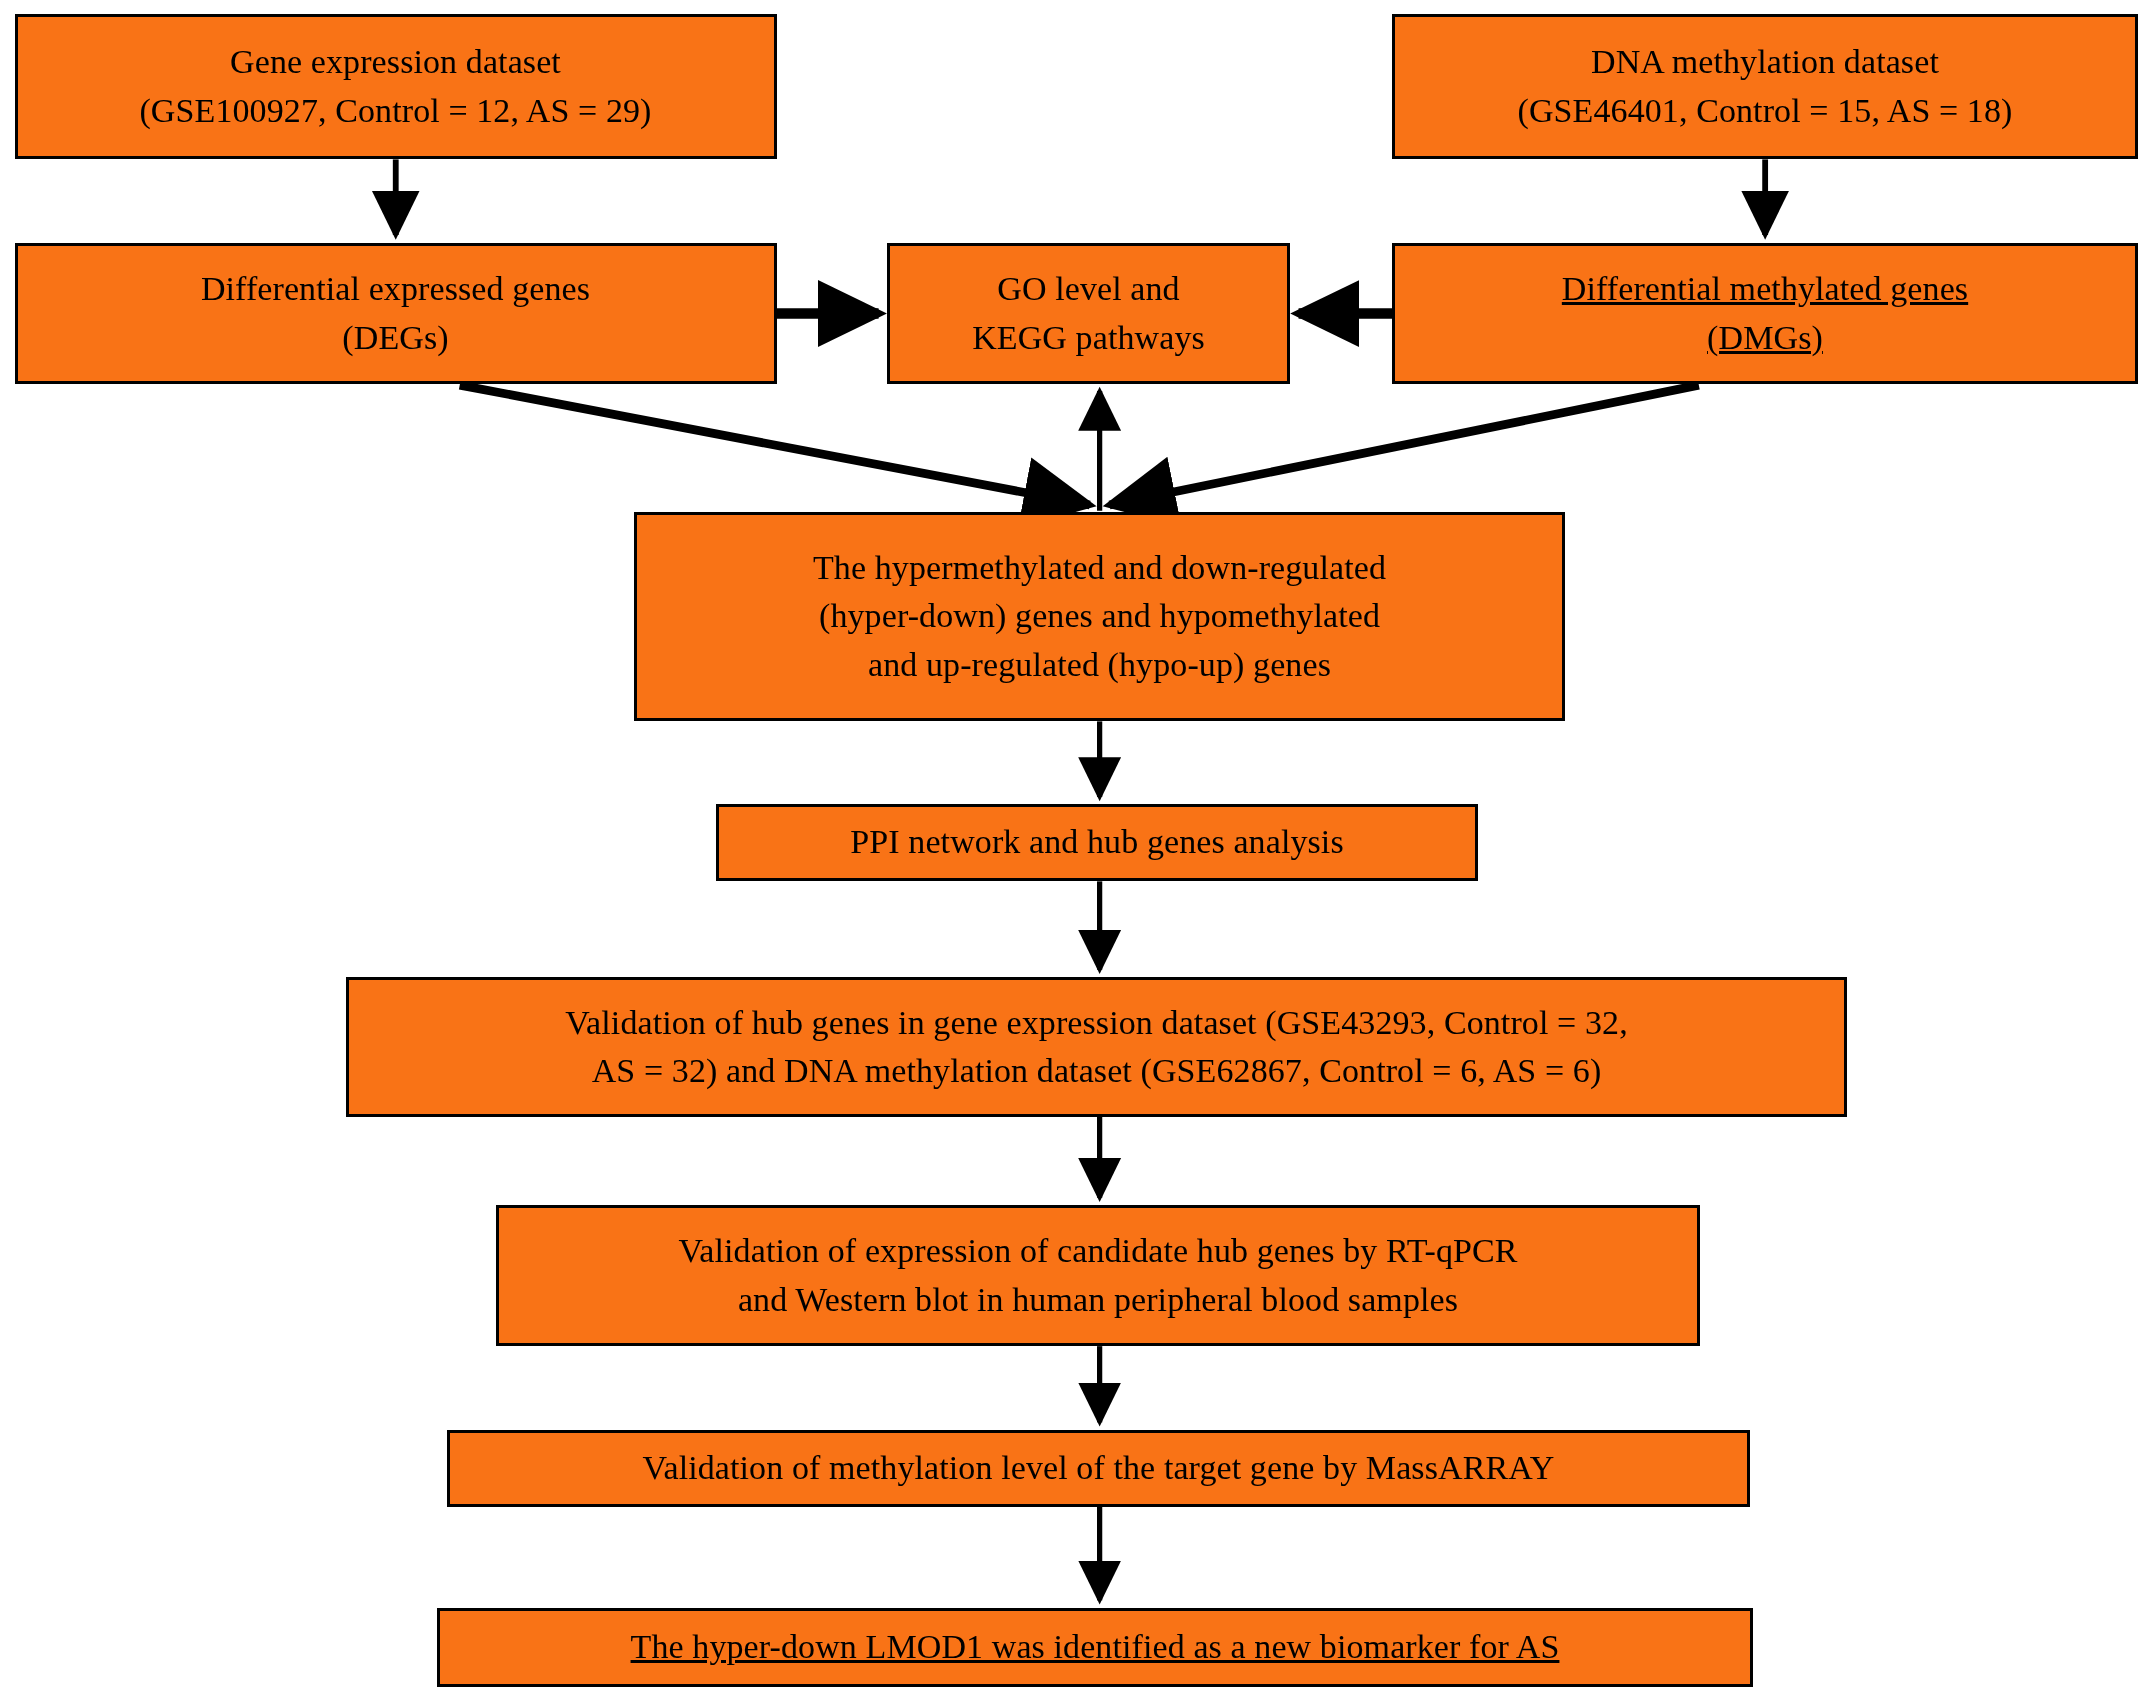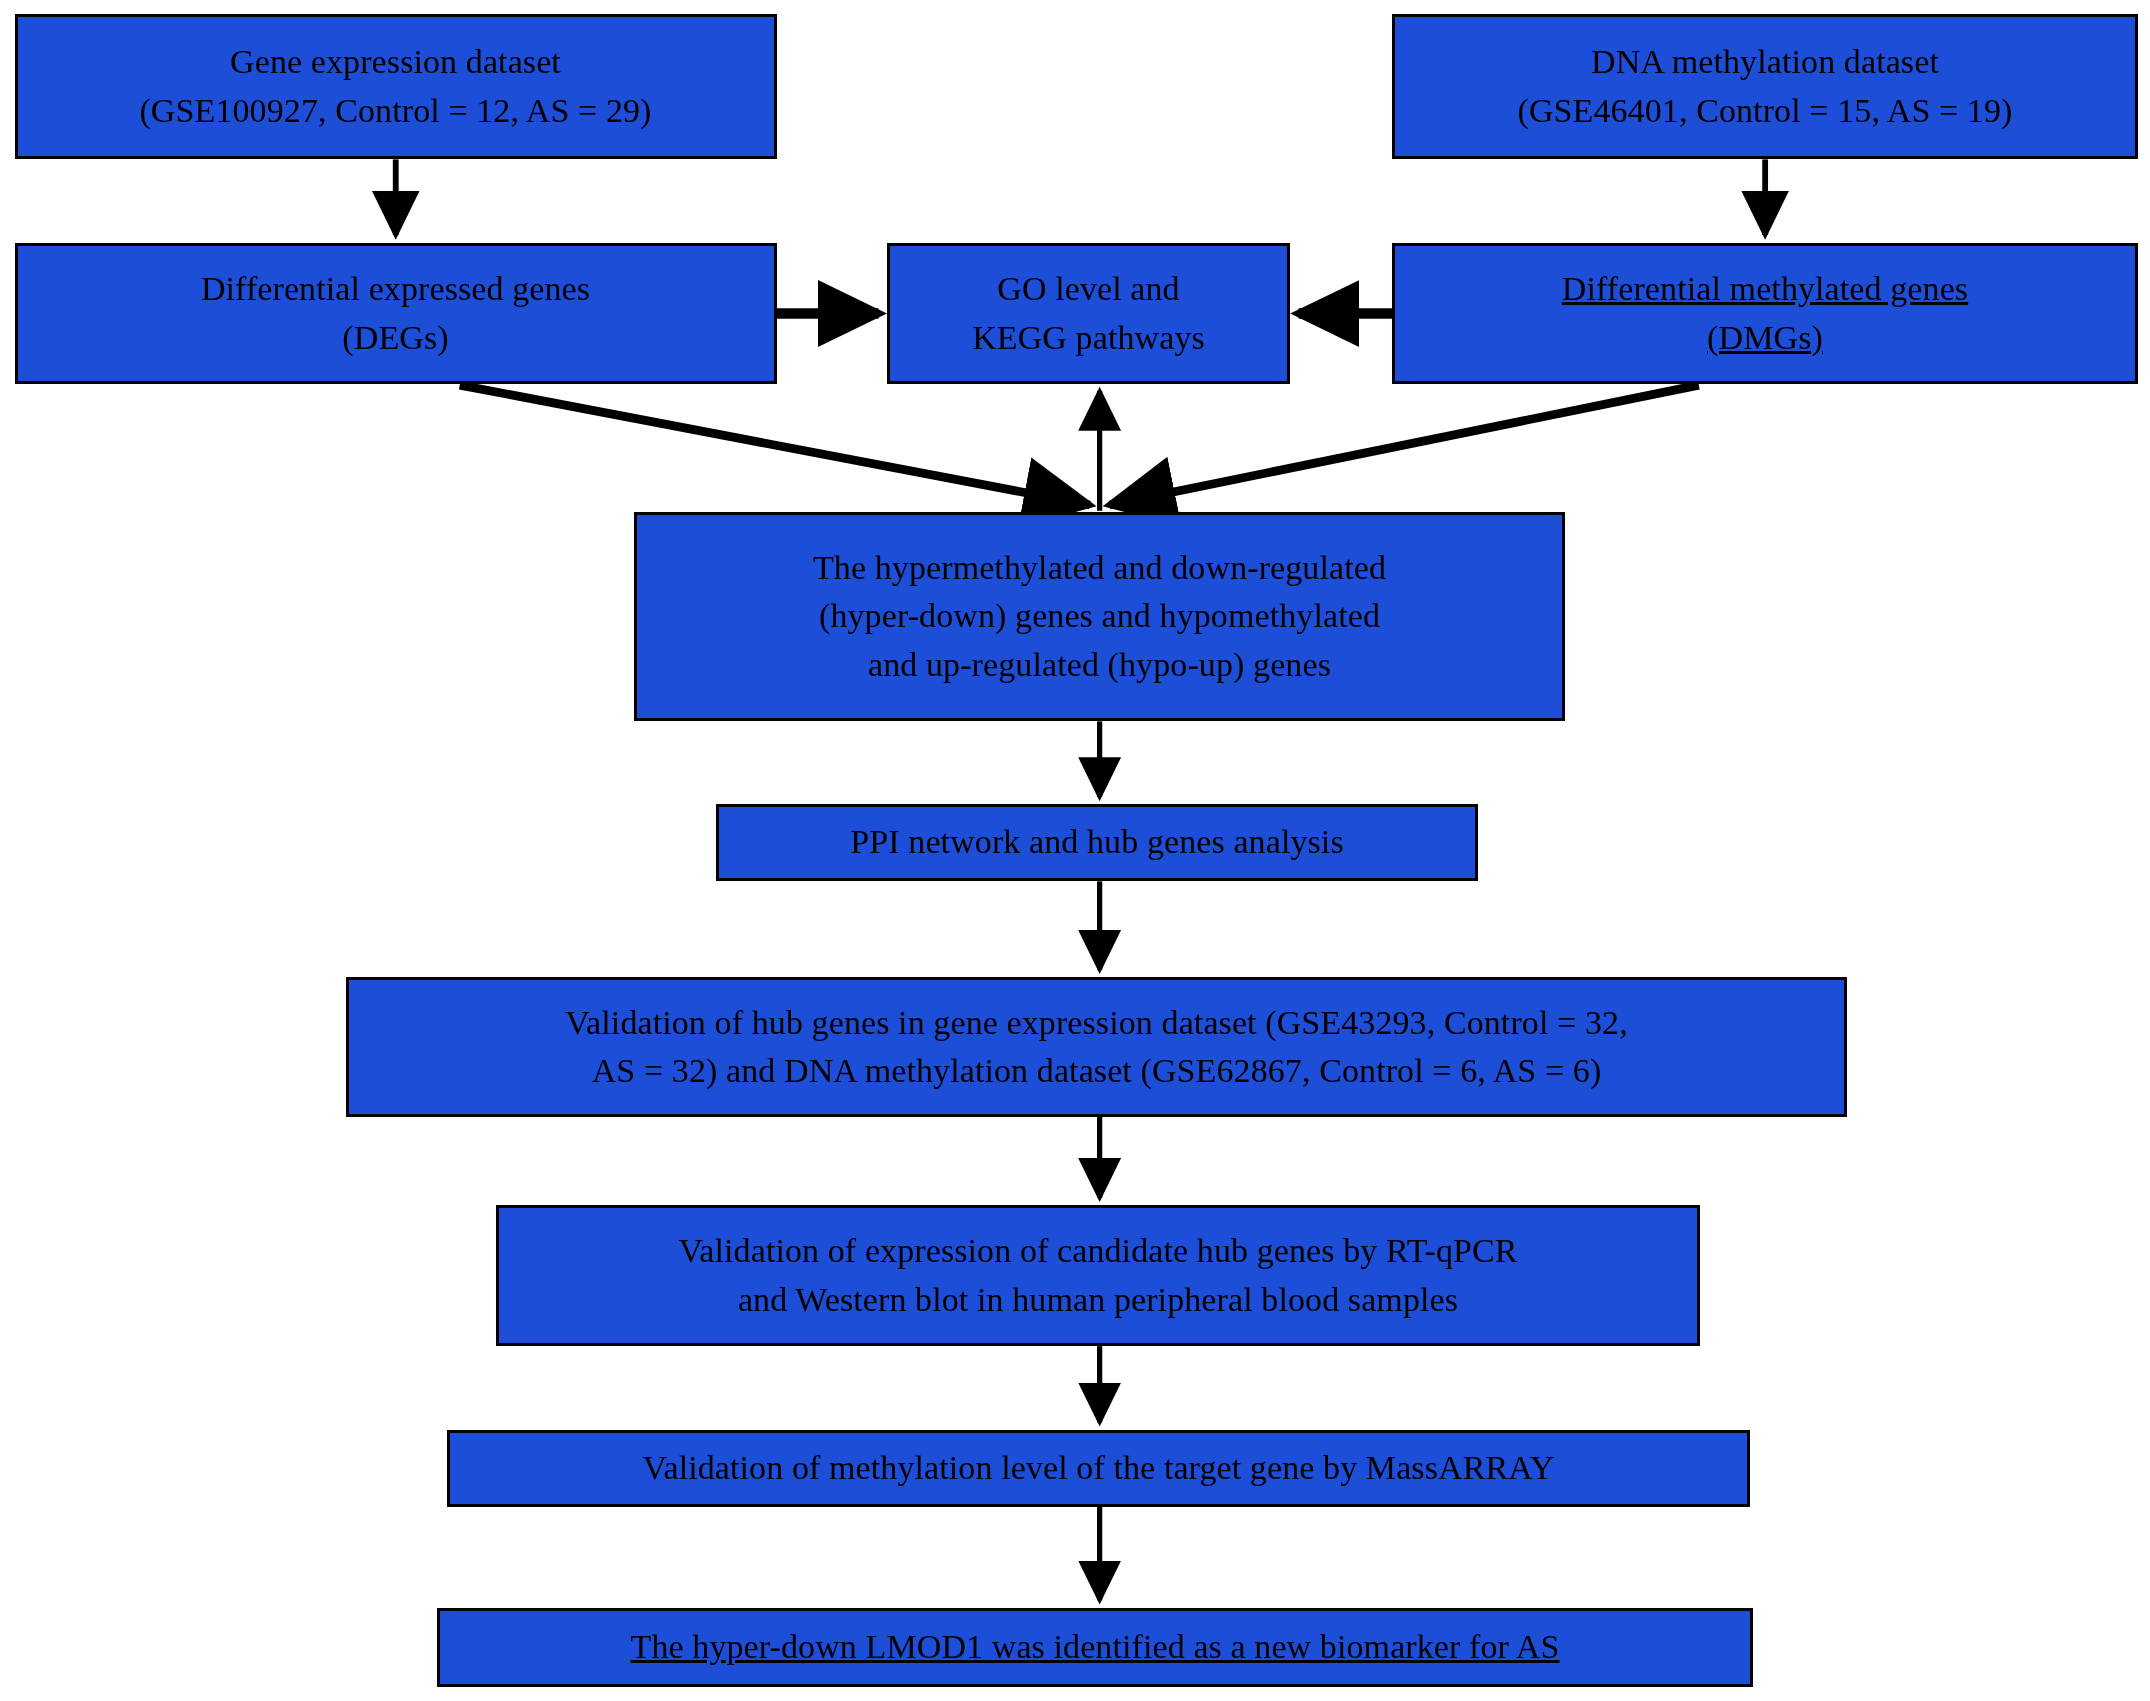--- a/index.html
+++ b/index.html
@@ -21,21 +21,21 @@
     position: absolute;
     left: 0;
     top: 0;
     width: 2151px;
     height: 1701px;
     pointer-events: none;
   }
   .node {
     position: absolute;
     box-sizing: border-box;
-    background: #1d4ed8;
+    background: #f97316;
     border: 3.5px solid #000000;
     display: flex;
     align-items: center;
     justify-content: center;
     text-align: center;
     z-index: 2;
   }
   .node-text {
     display: block;
     width: 100%;
@@ -88,21 +88,21 @@
     <line x1="1890" y1="2590" x2="1890" y2="2751" stroke="#000000" stroke-width="9" marker-end="url(#arrowhead)"></line>
   </svg>
 
   <div class="node" style="left: 14.5px; top: 14px; width: 762px; height: 145px;">
     <span class="node-text">Gene expression dataset
 (GSE100927, Control = 12, AS = 29)</span>
   </div>
 
   <div class="node" style="left: 1392px; top: 14px; width: 746px; height: 145px;">
     <span class="node-text">DNA methylation dataset
-(GSE46401, Control = 15, AS = 19)</span>
+(GSE46401, Control = 15, AS = 18)</span>
   </div>
 
   <div class="node" style="left: 14.5px; top: 243px; width: 762px; height: 141px;">
     <span class="node-text">Differential expressed genes
 (DEGs)</span>
   </div>
 
   <div class="node" style="left: 887px; top: 243px; width: 403px; height: 141px;">
     <span class="node-text">GO level and
 KEGG pathways</span>

